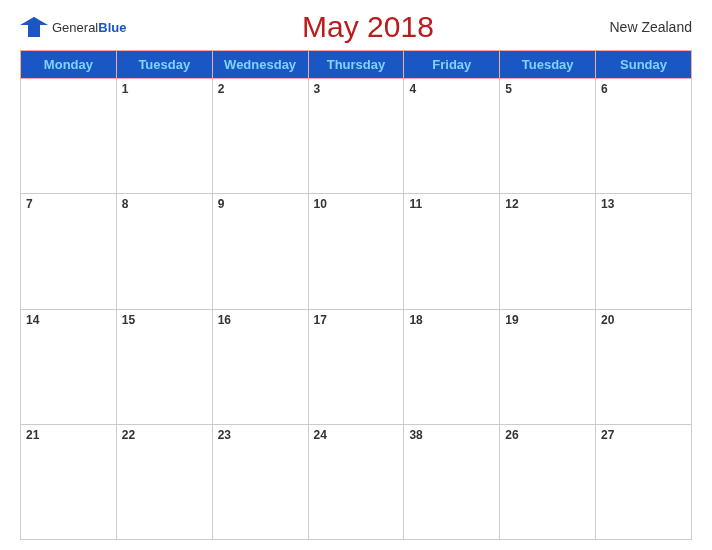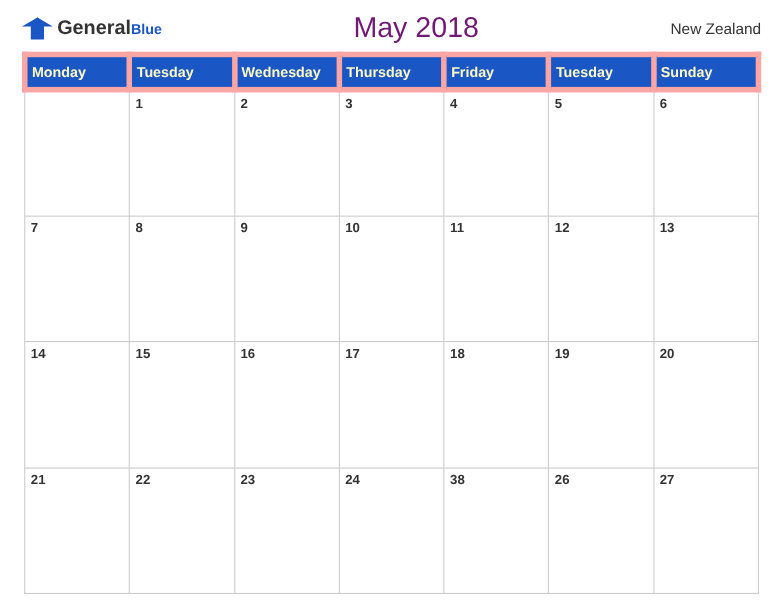--- a/index.html
+++ b/index.html
@@ -19,58 +19,58 @@
       align-items: center;
       justify-content: space-between;
       margin-bottom: 6px;
     }
     .logo {
       display: flex;
       align-items: center;
       gap: 4px;
     }
     .logo-text-general {
-      font-size: 18px;
-      font-weight: bold;
+      font-size: 13px;
+      font-weight: normal;
       color: #333;
     }
     .logo-text-blue {
       font-size: 13px;
       font-weight: bold;
       color: #1a56c4;
       text-align: center;
     }
     .logo-bird {
       width: 28px;
       height: 24px;
     }
     .title {
-      font-size: 26px;
-      color: #701a75;
+      font-size: 30px;
+      color: #b91c1c;
       font-weight: normal;
       text-align: center;
     }
     .country {
       font-size: 14px;
       color: #333;
       text-align: right;
     }
     .calendar {
       width: 100%;
       border-collapse: collapse;
       flex: 1;
     }
     .calendar thead tr th {
       background-color: #1a56c4;
-      color: #fef9c3;
+      color: #7dd3fc;
       font-size: 13px;
       font-weight: bold;
       padding: 6px 4px;
-      text-align: left;
-      border: 5px solid #fca5a5;
+      text-align: center;
+      border: 1px solid #fca5a5;
     }
     .calendar tbody tr td {
       border: 1px solid #ccc;
       vertical-align: top;
       padding: 3px 5px;
       height: 72px;
       width: calc(100% / 7);
       font-size: 13px;
       color: #333;
     }

